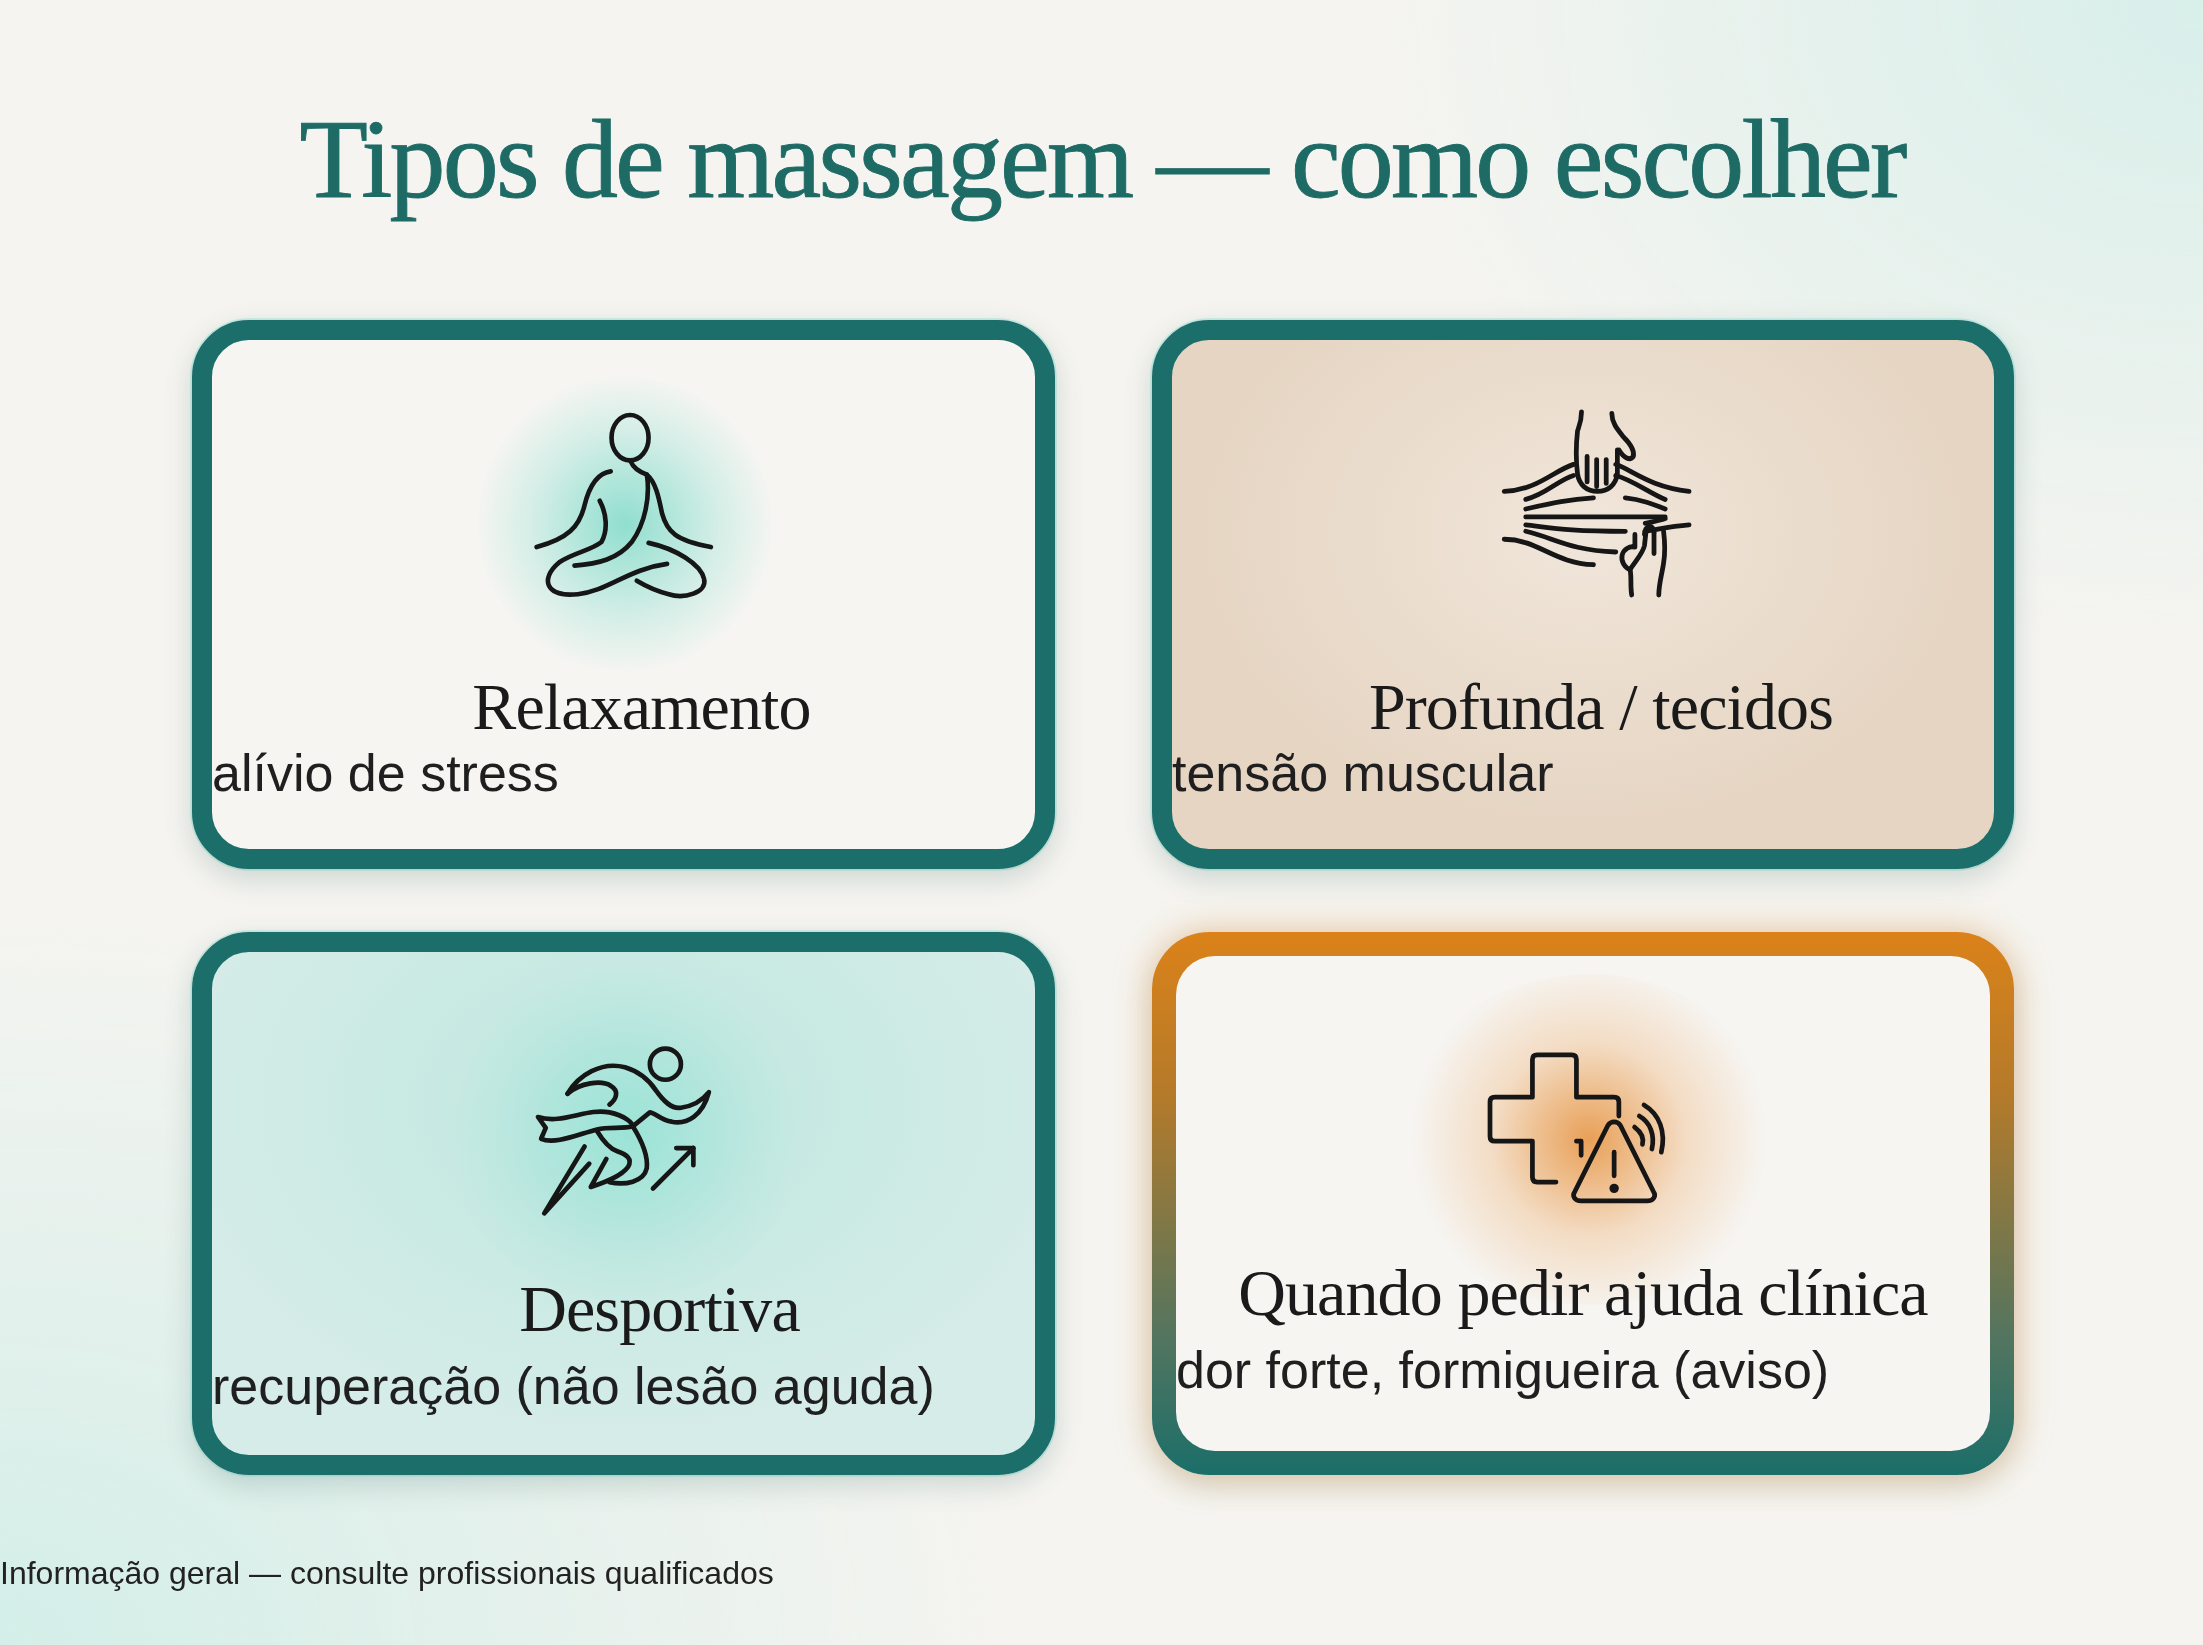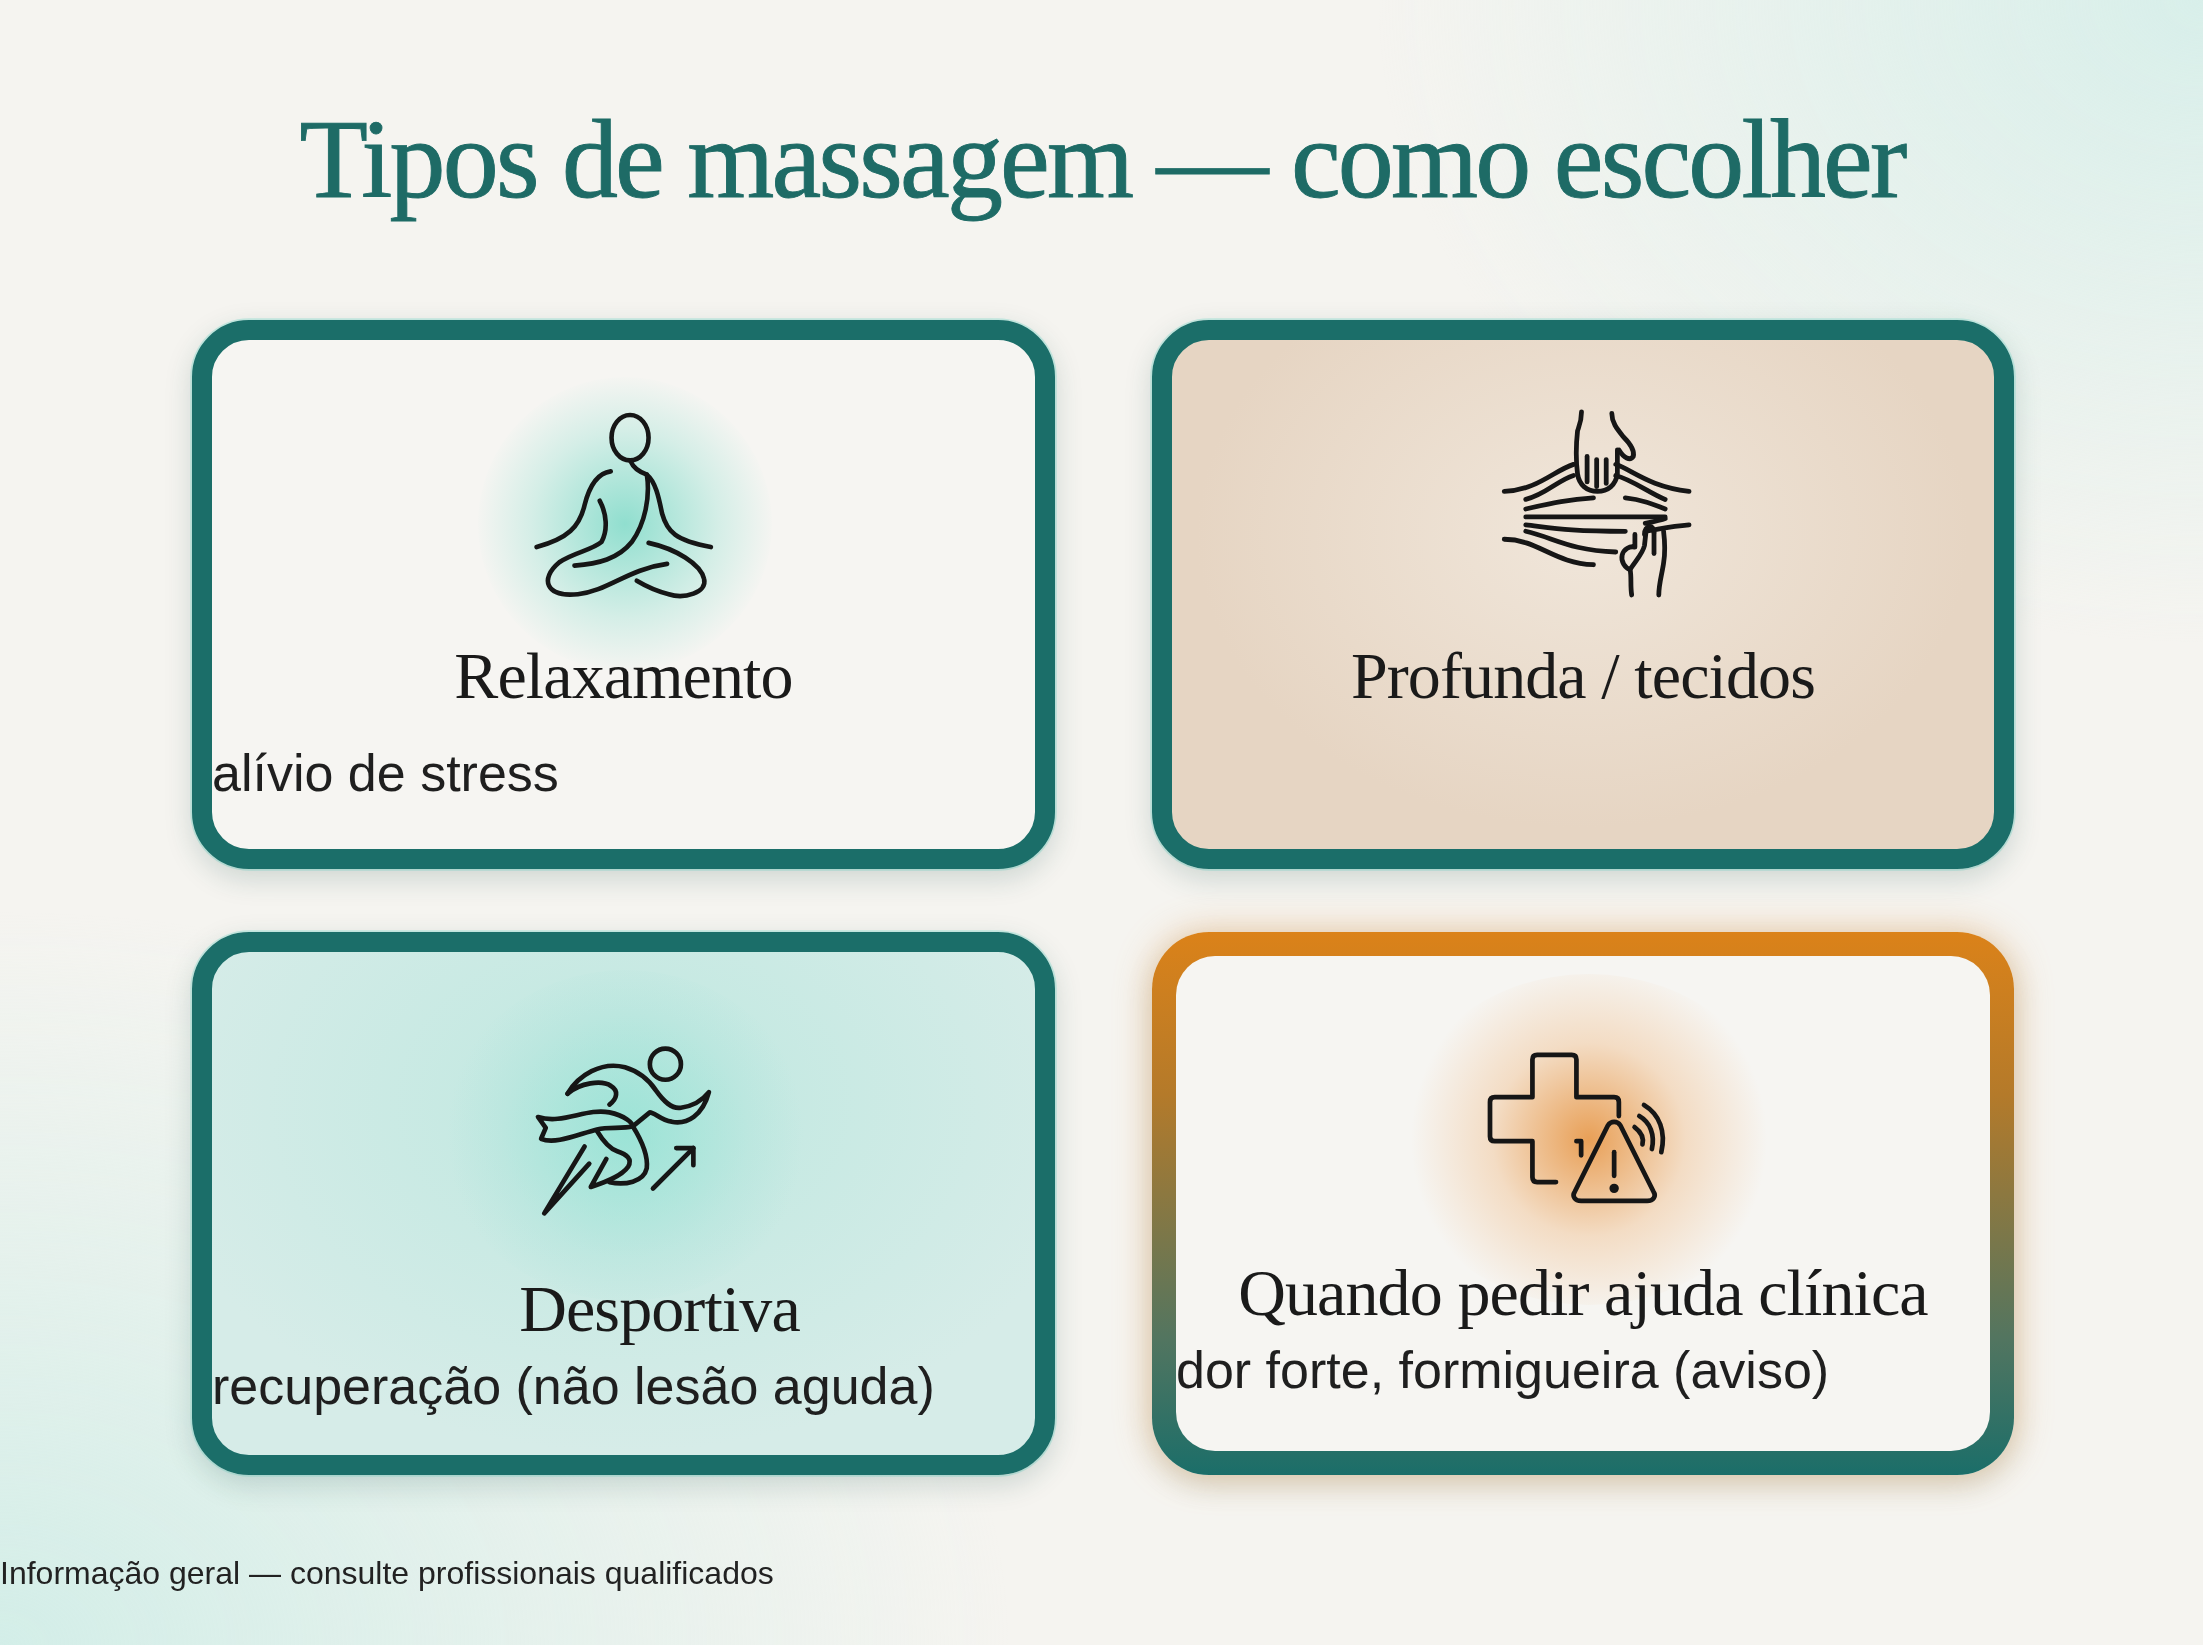--- a/index.html
+++ b/index.html
@@ -102,21 +102,21 @@
   .card-sub {
     position: absolute;
     left: 0;
     width: 100%;
     text-align: left;
     font-family: "Liberation Sans", sans-serif;
     font-size: 52px;
     color: #1f1f1f;
     line-height: 1;
   }
-  .card-1 .card-title, .card-2 .card-title { top: 303px; }
+  .card-1 .card-title, .card-2 .card-title { top: 334px; padding-left: 18px; }
   .card-1 .card-sub, .card-2 .card-sub { top: 407px; }
   .card-3 .card-title { top: 324px; padding-left: 36px; }
   .card-3 .card-sub { top: 408px; }
   .card-4 .card-title { top: 304px; }
   .card-4 .card-sub { top: 388px; }
 
   .footer {
     position: absolute;
     left: 0;
     top: 1557px;
@@ -172,20 +172,21 @@
       <path d="M176 78 L176 108"></path>
 
       <path d="M208 248 C206 236 208 226 206 216 C212 206 222 196 224 186 L226 168"></path>
       <path d="M242 248 C242 234 246 222 248 208 C250 196 250 184 248 168"></path>
       <path d="M236 170 L236 196"></path>
       <path d="M224 172 C224 160 236 158 236 170"></path>
       <path d="M212 172 L212 188 C206 186 198 190 196 198 C194 206 200 214 206 216"></path>
     </svg>
   </div>
   <div class="card-title">Profunda / tecidos</div>
+  <div class="card-sub">tensão muscular</div>
 </div>
 
 <div class="card card-3">
   <div class="glow"></div>
   <div class="icon">
     <svg viewBox="0 0 280 260" fill="none" stroke="#161616" stroke-width="6" stroke-linecap="round" stroke-linejoin="round">
       <circle cx="192" cy="44" r="20"></circle>
       <path d="M66 82 C80 58 110 40 140 48 C160 54 172 66 180 78 C190 92 200 102 212 100 C228 98 240 90 248 80 C240 110 220 122 200 118 C186 116 178 106 172 106 L150 124"></path>
       <path d="M66 82 C82 68 110 64 122 72 C132 78 130 88 120 96"></path>
       <path d="M28 112 C60 122 90 100 120 106 C140 110 150 120 150 124 C136 128 120 124 104 128 C80 134 50 148 32 140 L38 126 Z"></path>

